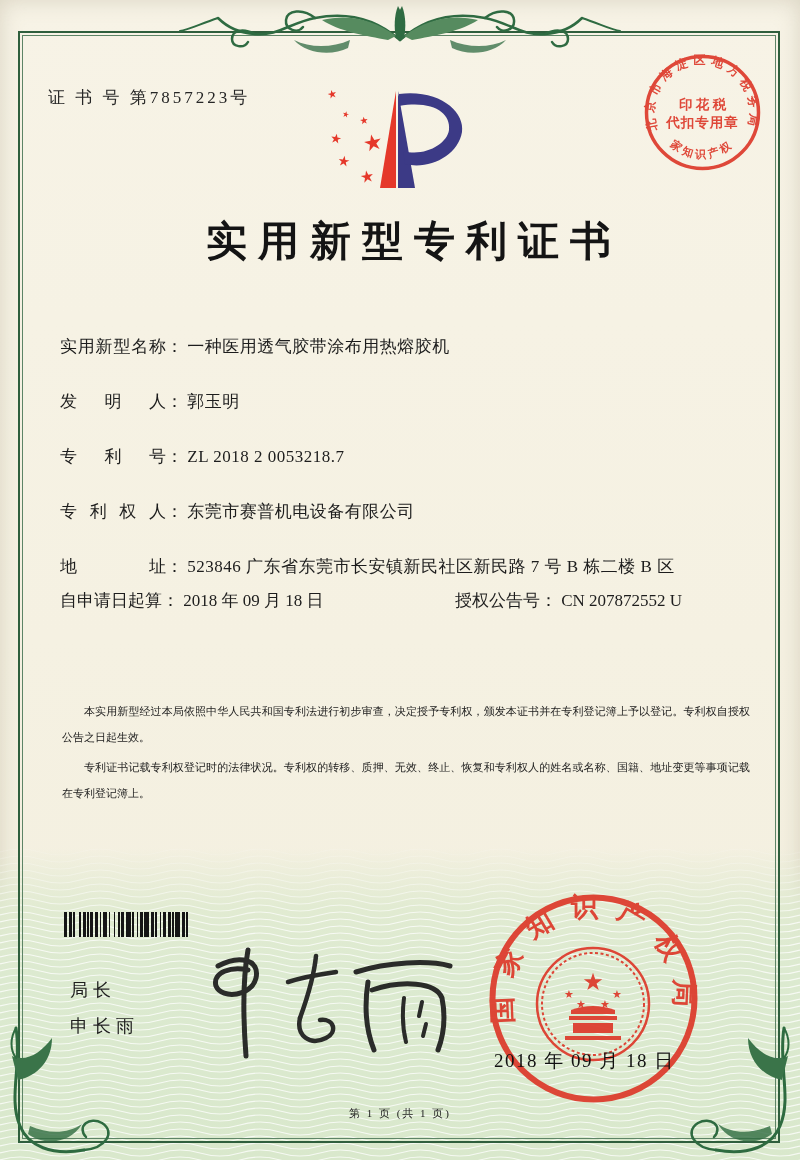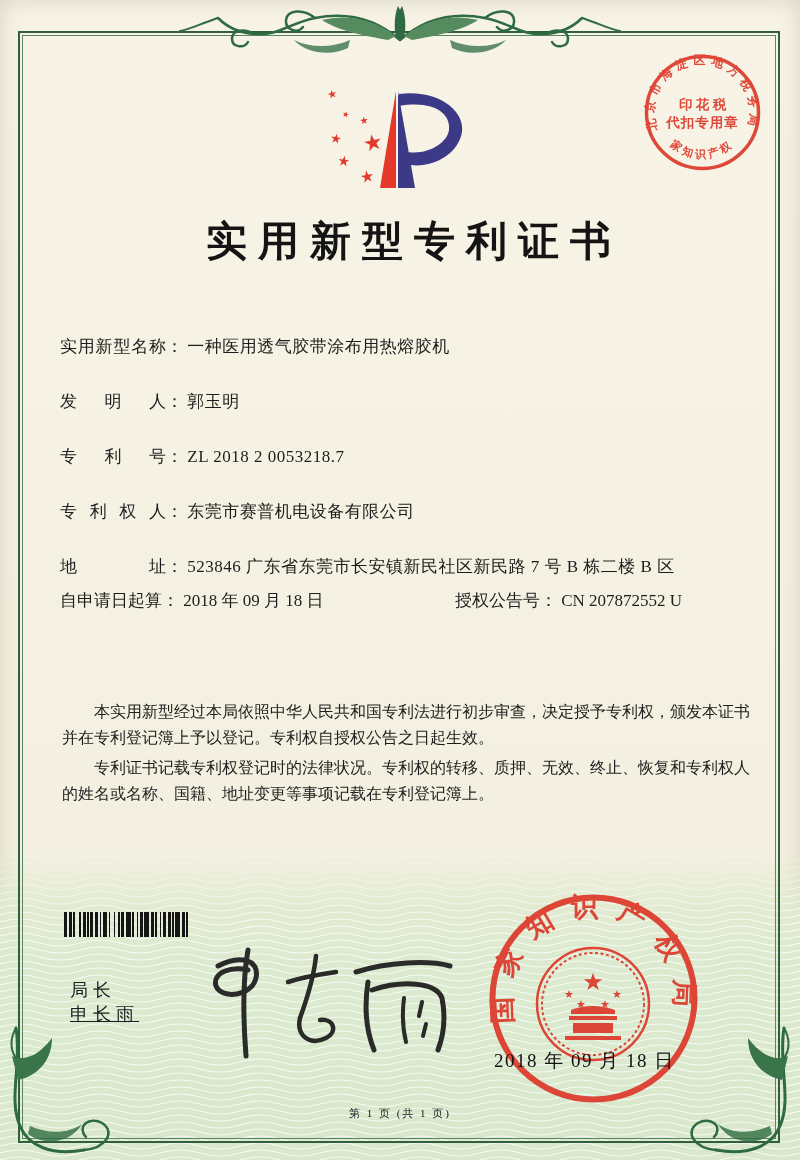--- a/index.html
+++ b/index.html
@@ -32,30 +32,30 @@
   .frow{position:relative;line-height:26px;margin-bottom:29px;white-space:nowrap;}
   .frow .lab{display:inline-block;width:106px;text-align:justify;text-align-last:justify;vertical-align:top;}
   .frow .col{display:inline-block;vertical-align:top;}
   .frow .val{display:inline-block;vertical-align:top;letter-spacing:.5px;}
   .frow.addr{white-space:normal;margin-bottom:8px;}
   .frow.addr .val{width:545px;}
   .frow.grant{margin-bottom:0;}
   .grant-right{position:absolute;left:395px;top:0;}
   
   .paras{position:absolute;left:62px;right:50px;top:699px;z-index:4;
-    font-size:16px;line-height:26px;text-align:justify;}
+    font-size:11px;line-height:26px;text-align:justify;font-family:Liberation Mono, monospace;}
   .paras p{margin:0 0 4px 0;text-indent:2em;}
   
   .barcode{position:absolute;left:64px;top:912px;width:228px;height:25px;z-index:4;
     display:flex;align-items:stretch;overflow:hidden;}
   .barcode i{display:block;height:100%;}
   
   .officer{position:absolute;left:70px;top:978px;z-index:4;font-size:18px;}
   .officer div{letter-spacing:5px;line-height:24px;}
-  .officer .name{margin-top:0;text-decoration:underline;}
+  .officer .name{margin-top:12px;}
   .signature{position:absolute;left:188px;top:942px;z-index:4;}
   
   .main-seal{position:absolute;left:481px;top:886px;z-index:4;opacity:.93;}
   .seal-date{position:absolute;left:494px;top:1048px;z-index:5;font-size:19px;letter-spacing:1.5px;color:#111;}
   .footer{position:absolute;left:0;right:0;top:1106px;z-index:4;text-align:center;font-size:11px;letter-spacing:2px;color:#222;}
   svg text{font-family:"Liberation Serif","DejaVu Serif",serif;}
 </style>
 </head>
 <body>
 
@@ -138,20 +138,21 @@
   <svg class="flourish right" width="140" height="140" viewBox="0 0 140 140">
     <g fill="none" stroke="#2e6b40" stroke-width="3" stroke-linecap="round">
       <path d="M14,6 C20,44 6,76 18,104 C26,124 50,134 82,128"></path>
       <path d="M82,128 C104,126 114,110 100,101 C88,94 74,104 84,115" stroke-width="2.5"></path>
       <path d="M16,58 C36,54 50,38 50,16 C38,32 24,40 10,34 Z" fill="#3a7449" stroke="none"></path>
       <path d="M28,104 C46,112 66,112 80,102 C68,122 42,124 26,112 Z" fill="#2e6b40" stroke="none" opacity=".8"></path>
       <path d="M14,6 C8,16 8,28 14,36" stroke-width="2"></path>
     </g>
   </svg>
 
+  <div class="cert-no">证 书 号 第7857223号</div>
 
   <svg class="logo" width="170" height="128" viewBox="0 0 170 128">
     <g fill="#e5382a" text-anchor="middle">
       <text x="7" y="18" font-size="11" transform="rotate(-14 7 14)">★</text>
       <text x="21" y="37" font-size="8" transform="rotate(12 21 33)">★</text>
       <text x="39" y="44" font-size="10" transform="rotate(-8 39 40)">★</text>
       <text x="11" y="63" font-size="13" transform="rotate(10 11 58)">★</text>
       <text x="48" y="70" font-size="22" transform="rotate(-12 48 63)">★</text>
       <text x="19" y="86" font-size="14" transform="rotate(8 19 80)">★</text>
       <text x="42" y="102" font-size="16" transform="rotate(-10 42 96)">★</text>

